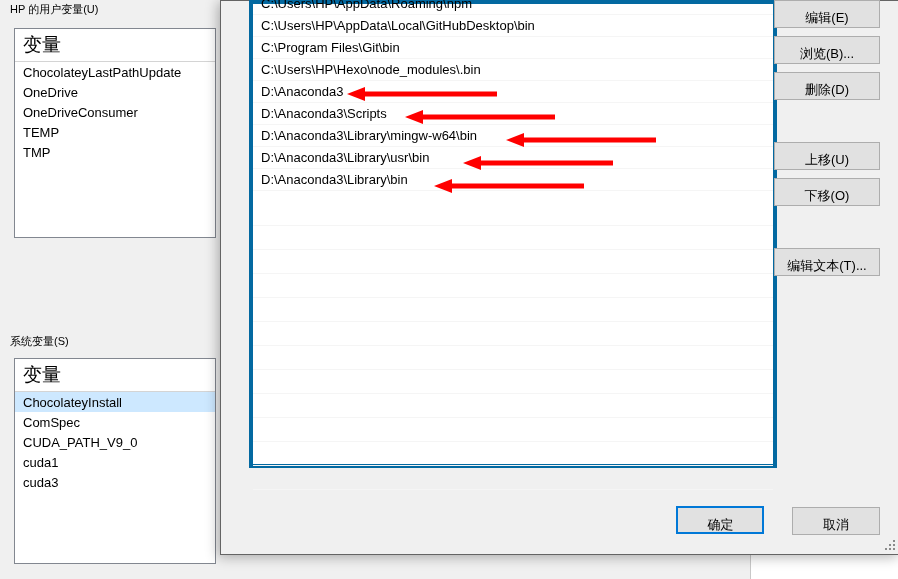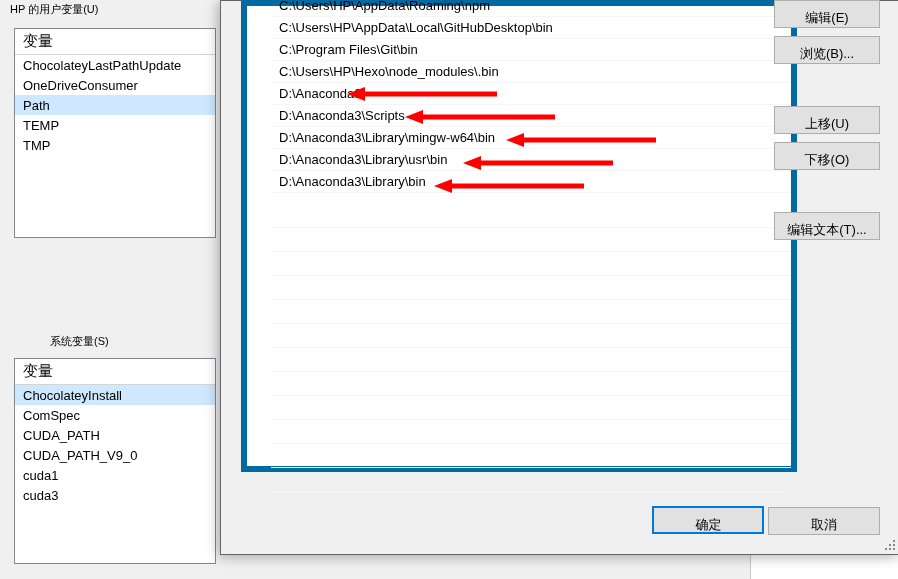--- a/index.html
+++ b/index.html
@@ -2,39 +2,39 @@
 <html><head>
 <meta charset="utf-8">
 <style>
   html,body{margin:0;padding:0;font-family:"Microsoft YaHei","Segoe UI",Tahoma,sans-serif;font-size:13px;color:#000;background:#fff;}
   .stage{position:relative;width:898px;height:579px;overflow:hidden;background:#fff;}
 
   
   .evwin{position:absolute;left:0;top:0;width:750px;height:579px;background:#f0f0f0;border-right:1px solid #c8c8c8;}
   .section-label{position:absolute;left:10px;font-size:11px;}
   .listbox{position:absolute;left:14px;width:200px;background:#fff;border:1px solid #828790;overflow:hidden;}
-  .listbox .hdr{background:#fff;border-bottom:1px solid #d4d4d4;padding:3px 8px 3px 8px;font-size:15px;}
+  .listbox .hdr{background:#fff;border-bottom:1px solid #d4d4d4;padding:3px 8px 3px 8px;font-size:19px;}
   .listbox .row{padding:3px 12px 2px 8px;font-size:13px;white-space:nowrap;overflow:hidden;}
   .listbox .row.sel{background:#cde8ff;}
 
   .value-area{position:absolute;left:242px;right:0;bottom:12px;height:60px;}
   .value-area .line{padding:0 0 4px 0;white-space:nowrap;overflow:hidden;font-size:13px;}
 
   
   .dlg{position:absolute;left:220px;top:0;width:678px;height:553px;background:#f0f0f0;border:1px solid #646464;box-shadow:-2px 2px 12px rgba(0,0,0,.3);}
   
-  .pathlist{position:absolute;left:20px;top:-1px;width:520px;height:460px;background:#fff;border:6px solid #0369a1;padding-left:24px;}
+  .pathlist{position:absolute;left:28px;top:-1px;width:520px;height:460px;background:#fff;border:4px solid #0369a1;}
   .pathlist .prow{padding:3px 8px 3px 8px;font-size:13px;white-space:nowrap;overflow:hidden;border-bottom:1px solid #f5f5f5;}
   .pathlist .spacer{height:23px;border-bottom:1px solid #f5f5f5;}
 
   .btncol{position:absolute;right:19px;top:-1px;width:106px;}
   .wbtn{display:block;width:106px;height:28px;margin-bottom:8px;border:1px solid #adadad;background:#e1e1e1;font-size:13px;font-family:inherit;cursor:pointer;padding:8px;}
 
   .dlgbtns{position:absolute;right:19px;bottom:19px;}
-  .dlgbtns .wbtn{display:inline-block;margin:0 0 0 0;width:112px;}
+  .dlgbtns .wbtn{display:inline-block;margin:0 0 0 24px;width:88px;}
   .dlgbtns .wbtn.default{border:2px solid #0078d7;background:#e1e1e1;}
 
   
   .arrow{position:absolute;pointer-events:none;}
   .arrow svg{display:block;}
 
   
   .grip{position:absolute;right:2px;bottom:2px;width:14px;height:14px;pointer-events:none;}
   .grip svg{display:block;}
 </style>
@@ -43,35 +43,34 @@
 <div class="stage">
 
 <div class="evwin">
 
   <span class="section-label" style="top:2px;">HP 的用户变量(U)</span>
 
   <div class="listbox" style="top:28px;height:208px;">
     <div class="hdr">变量</div>
     <div id="userlist">
           <div class="row">ChocolateyLastPathUpdate</div>
+          <div class="row">OneDrive</div>
           <div class="row">OneDriveConsumer</div>
-          <div class="row sel">Path</div>
           <div class="row">TEMP</div>
           <div class="row">TMP</div>
         </div>
   </div>
 
-  <span class="section-label" style="top:334px;margin-left:40px;">系统变量(S)</span>
+  <span class="section-label" style="top:334px;">系统变量(S)</span>
 
   <div class="listbox" style="top:358px;height:204px;">
     <div class="hdr">变量</div>
     <div id="syslist">
           <div class="row sel">ChocolateyInstall</div>
           <div class="row">ComSpec</div>
-          <div class="row">CUDA_PATH</div>
           <div class="row">CUDA_PATH_V9_0</div>
           <div class="row">cuda1</div>
           <div class="row">cuda3</div>
         </div>
   </div>
 
   <div class="value-area">
     <div id="vallines">
           <div class="line">C:\Program Files\NVIDIA GPU Computing Toolkit\CUDA\v9.0\lib...</div>
         </div>
@@ -104,20 +103,21 @@
           <div class="spacer"></div>
           <div class="spacer"></div>
           <div class="spacer"></div>
           <div class="spacer"></div>
         </div>
   </div>
 
   <div class="btncol">
     <button class="wbtn">编辑(E)</button>
     <button class="wbtn">浏览(B)...</button>
+    <button class="wbtn">删除(D)</button>
     <div style="height:34px"></div>
     <button class="wbtn">上移(U)</button>
     <button class="wbtn">下移(O)</button>
     <div style="height:34px"></div>
     <button class="wbtn">编辑文本(T)...</button>
   </div>
 
   <div class="dlgbtns">
     <button class="wbtn default">确定</button>
     <button class="wbtn">取消</button>

